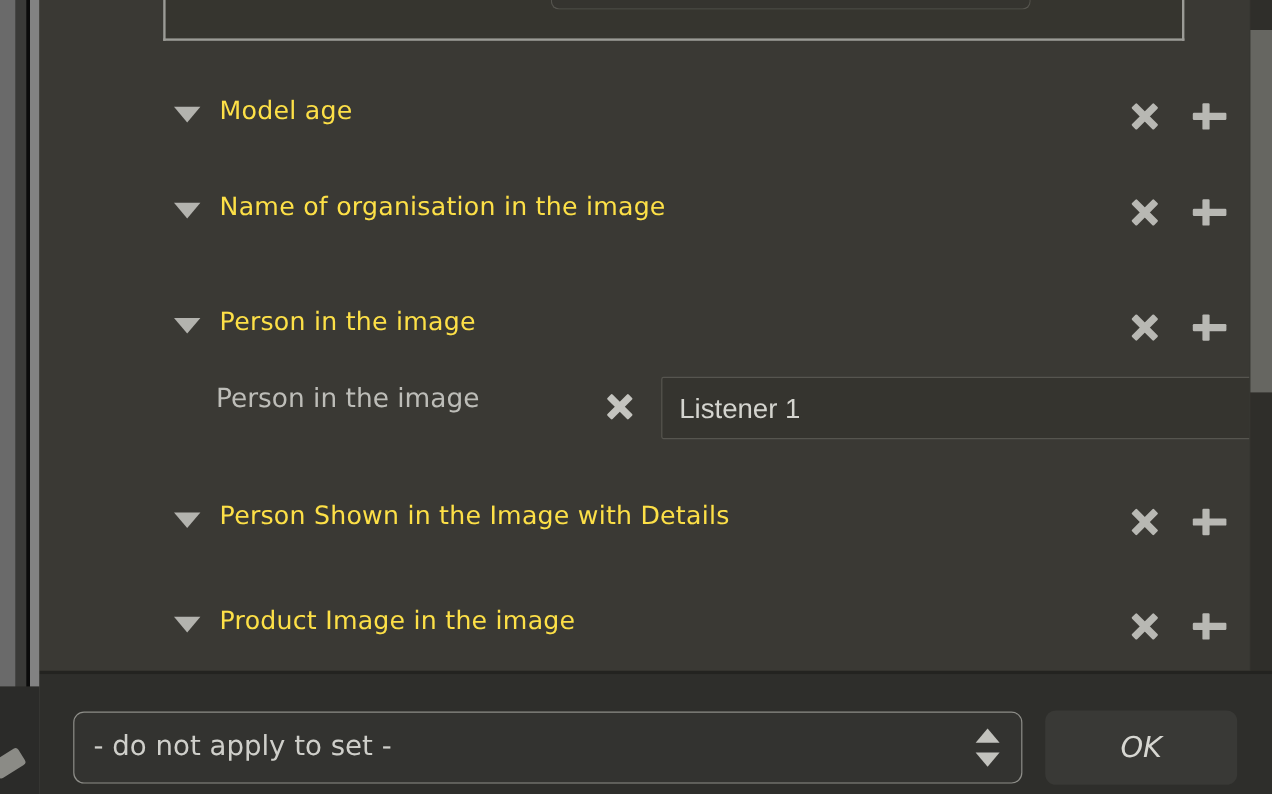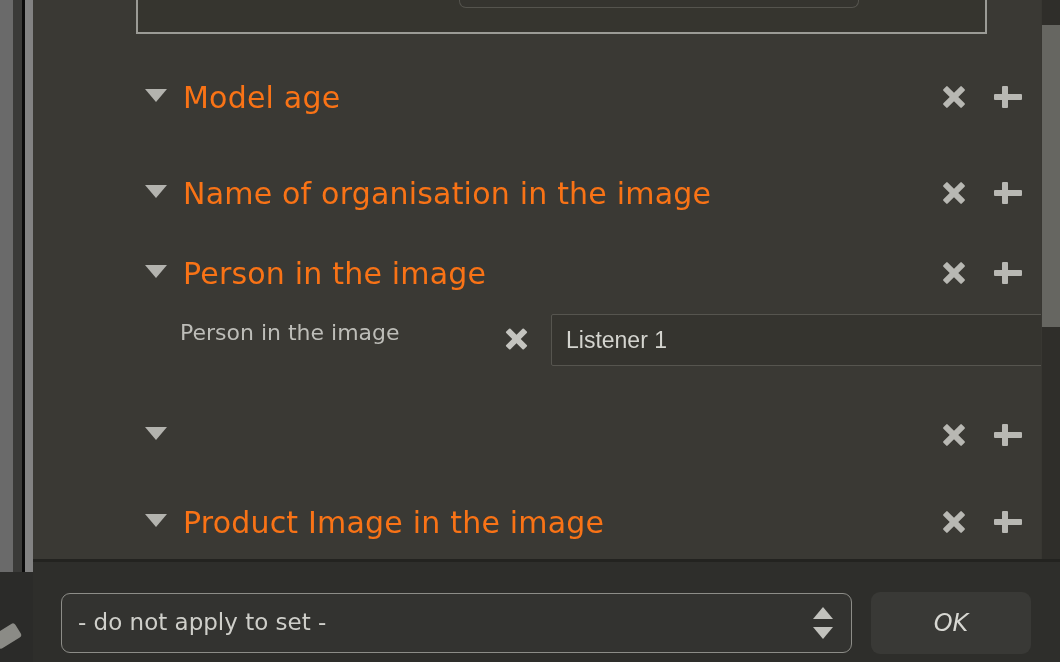--- a/index.html
+++ b/index.html
@@ -115,22 +115,22 @@
     height: 0;
     border-left: 11px solid transparent;
     border-right: 11px solid transparent;
     border-top: 13px solid #b3b3ae;
   }
 
   .row-label {
     position: absolute;
     left: 150px;
     top: 8px;
-    font-size: 30px;
-    color: #f97316;
+    font-size: 21px;
+    color: #fde047;
     white-space: nowrap;
     letter-spacing: 0.2px;
   }
 
   .icon-x,
   .icon-plus {
     position: absolute;
     top: 8px;
     width: 34px;
     height: 34px;
@@ -326,21 +326,21 @@
       <div id="top-group"></div>
       <input id="top-group-input" type="text" value="" style="">
 
       <div class="row" style="top:72px">
         <div class="disclosure"></div>
         <div class="row-label">Model age</div>
         <div class="icon-x"></div>
         <div class="icon-plus"></div>
       </div>
 
-      <div class="row" style="top:168px">
+      <div class="row" style="top:152px">
         <div class="disclosure"></div>
         <div class="row-label">Name of organisation in the image</div>
         <div class="icon-x"></div>
         <div class="icon-plus"></div>
       </div>
 
       <div class="row" style="top:248px">
         <div class="disclosure"></div>
         <div class="row-label">Person in the image</div>
         <div class="icon-x"></div>
@@ -348,20 +348,21 @@
       </div>
 
       <div class="subrow" style="top:306px">
         <div class="subrow-label">Person in the image</div>
         <div class="subrow-x"></div>
         <input class="subrow-input" type="text" value="Listener 1" style="">
       </div>
 
       <div class="row" style="top:410px">
         <div class="disclosure"></div>
+        <div class="row-label">Person Shown in the Image with Details</div>
         <div class="icon-x"></div>
         <div class="icon-plus"></div>
       </div>
 
       <div class="row" style="top:497px">
         <div class="disclosure"></div>
         <div class="row-label">Product Image in the image</div>
         <div class="icon-x"></div>
         <div class="icon-plus"></div>
       </div>

